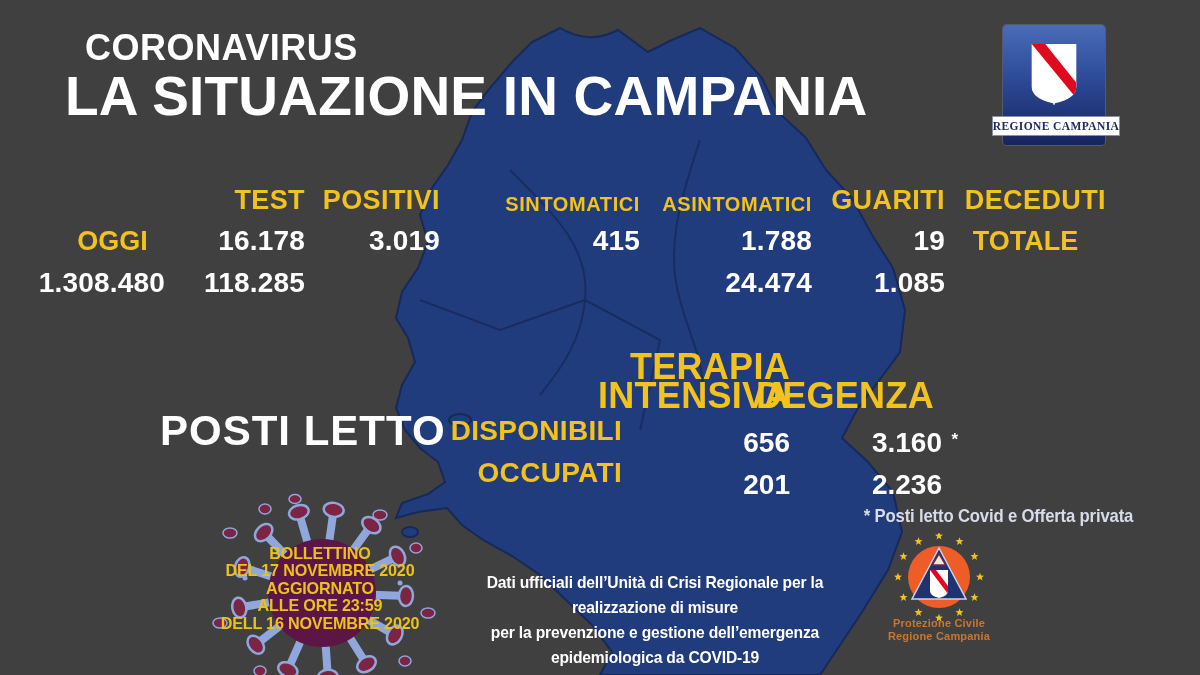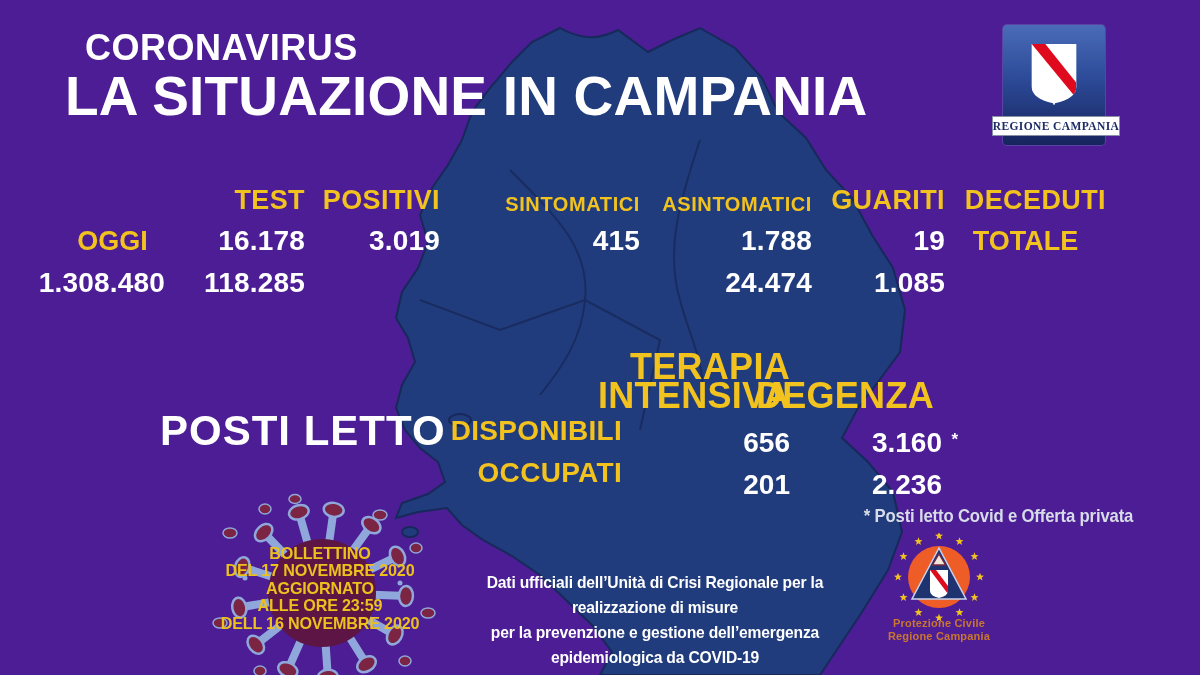--- a/index.html
+++ b/index.html
@@ -1,18 +1,18 @@
 <!DOCTYPE html>
 <html><head>
 <meta charset="utf-8">
 <style>
   html,body{margin:0;padding:0;background:#10183d;}
   .stage{
     position:relative;width:1200px;height:675px;overflow:hidden;
-    background:#4c1d95;
+    background:#404040;
     font-family:"Liberation Sans","DejaVu Sans",sans-serif;
     -webkit-font-smoothing:antialiased;
   }
   .abs{position:absolute;}
   
   .title1{left:85px;top:27px;font-size:36px;font-weight:700;color:#fff;letter-spacing:.5px;}
   .title2{left:65px;top:64px;font-size:55px;font-weight:700;color:#fff;letter-spacing:.2px;}
   
   .rc-logo{left:1003px;top:25px;width:102px;height:120px;
     background:linear-gradient(180deg,#4a6cb8 0%,#2c4a97 45%,#17245e 100%);

